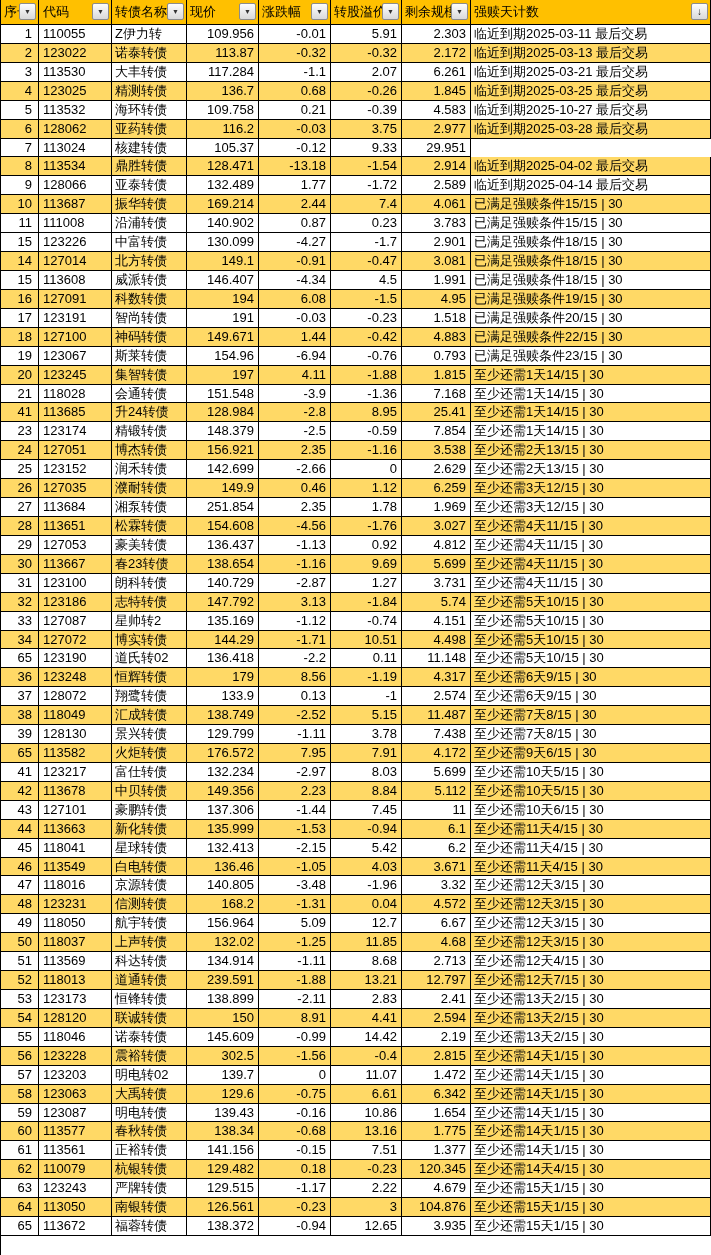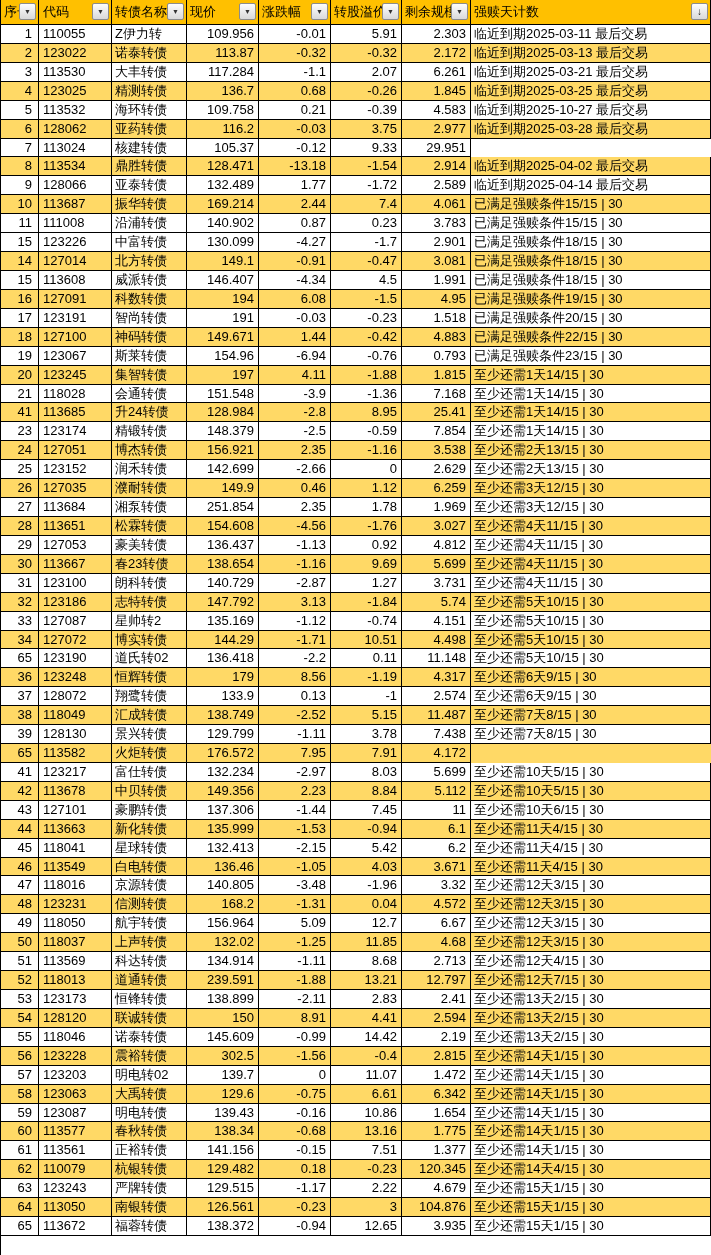--- a/index.html
+++ b/index.html
@@ -484,20 +484,21 @@
       <div class="cell c-status">至少还需7天8/15 | 30</div>
     </div>
       <div class="row band">
       <div class="cell c-seq">65</div>
       <div class="cell c-code">113582</div>
       <div class="cell c-name">火炬转债</div>
       <div class="cell c-price num">176.572</div>
       <div class="cell c-change num">7.95</div>
       <div class="cell c-premium num">7.91</div>
       <div class="cell c-size num">4.172</div>
+      <div class="cell c-status">至少还需9天6/15 | 30</div>
     </div>
       <div class="row">
       <div class="cell c-seq">41</div>
       <div class="cell c-code">123217</div>
       <div class="cell c-name">富仕转债</div>
       <div class="cell c-price num">132.234</div>
       <div class="cell c-change num">-2.97</div>
       <div class="cell c-premium num">8.03</div>
       <div class="cell c-size num">5.699</div>
       <div class="cell c-status">至少还需10天5/15 | 30</div>

